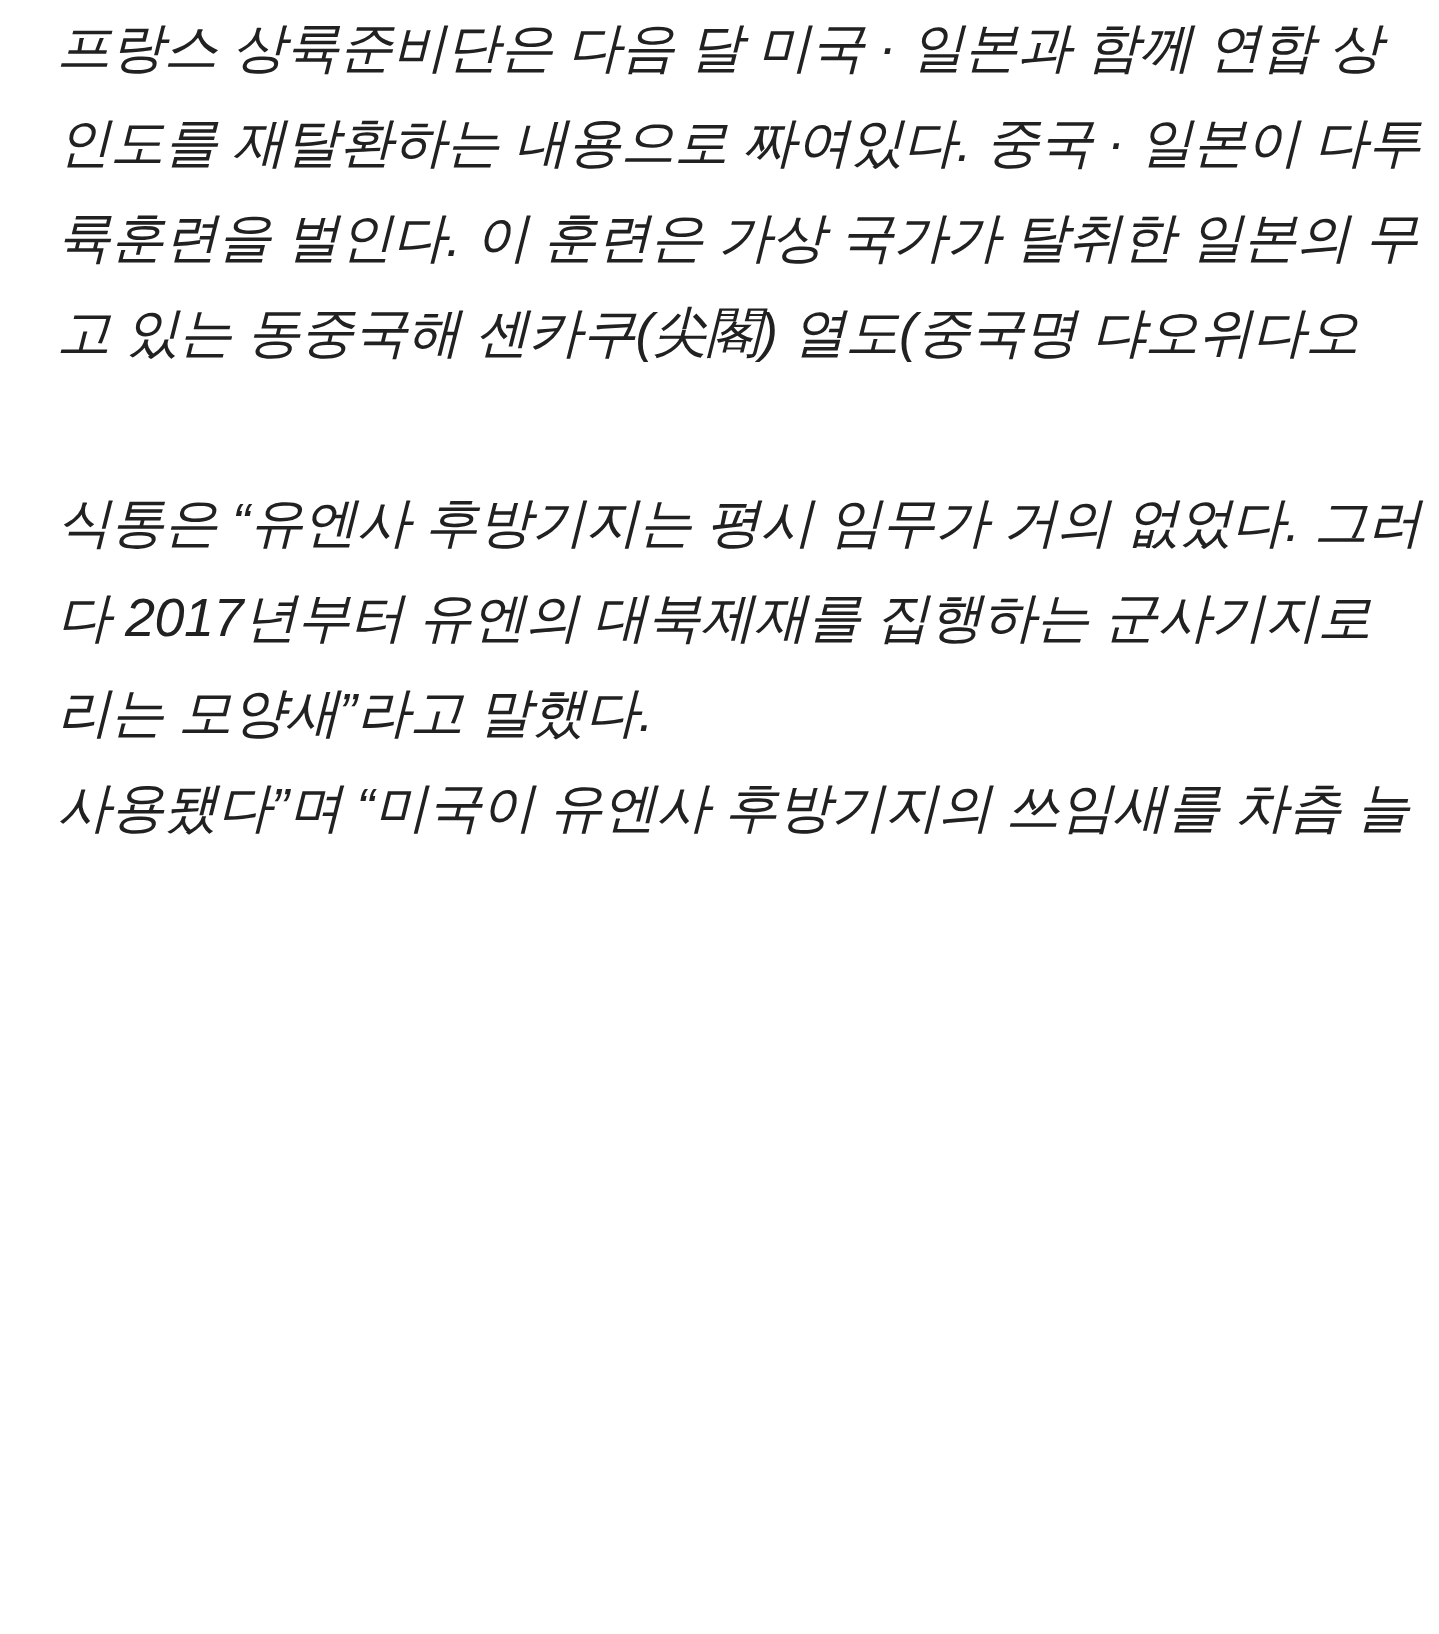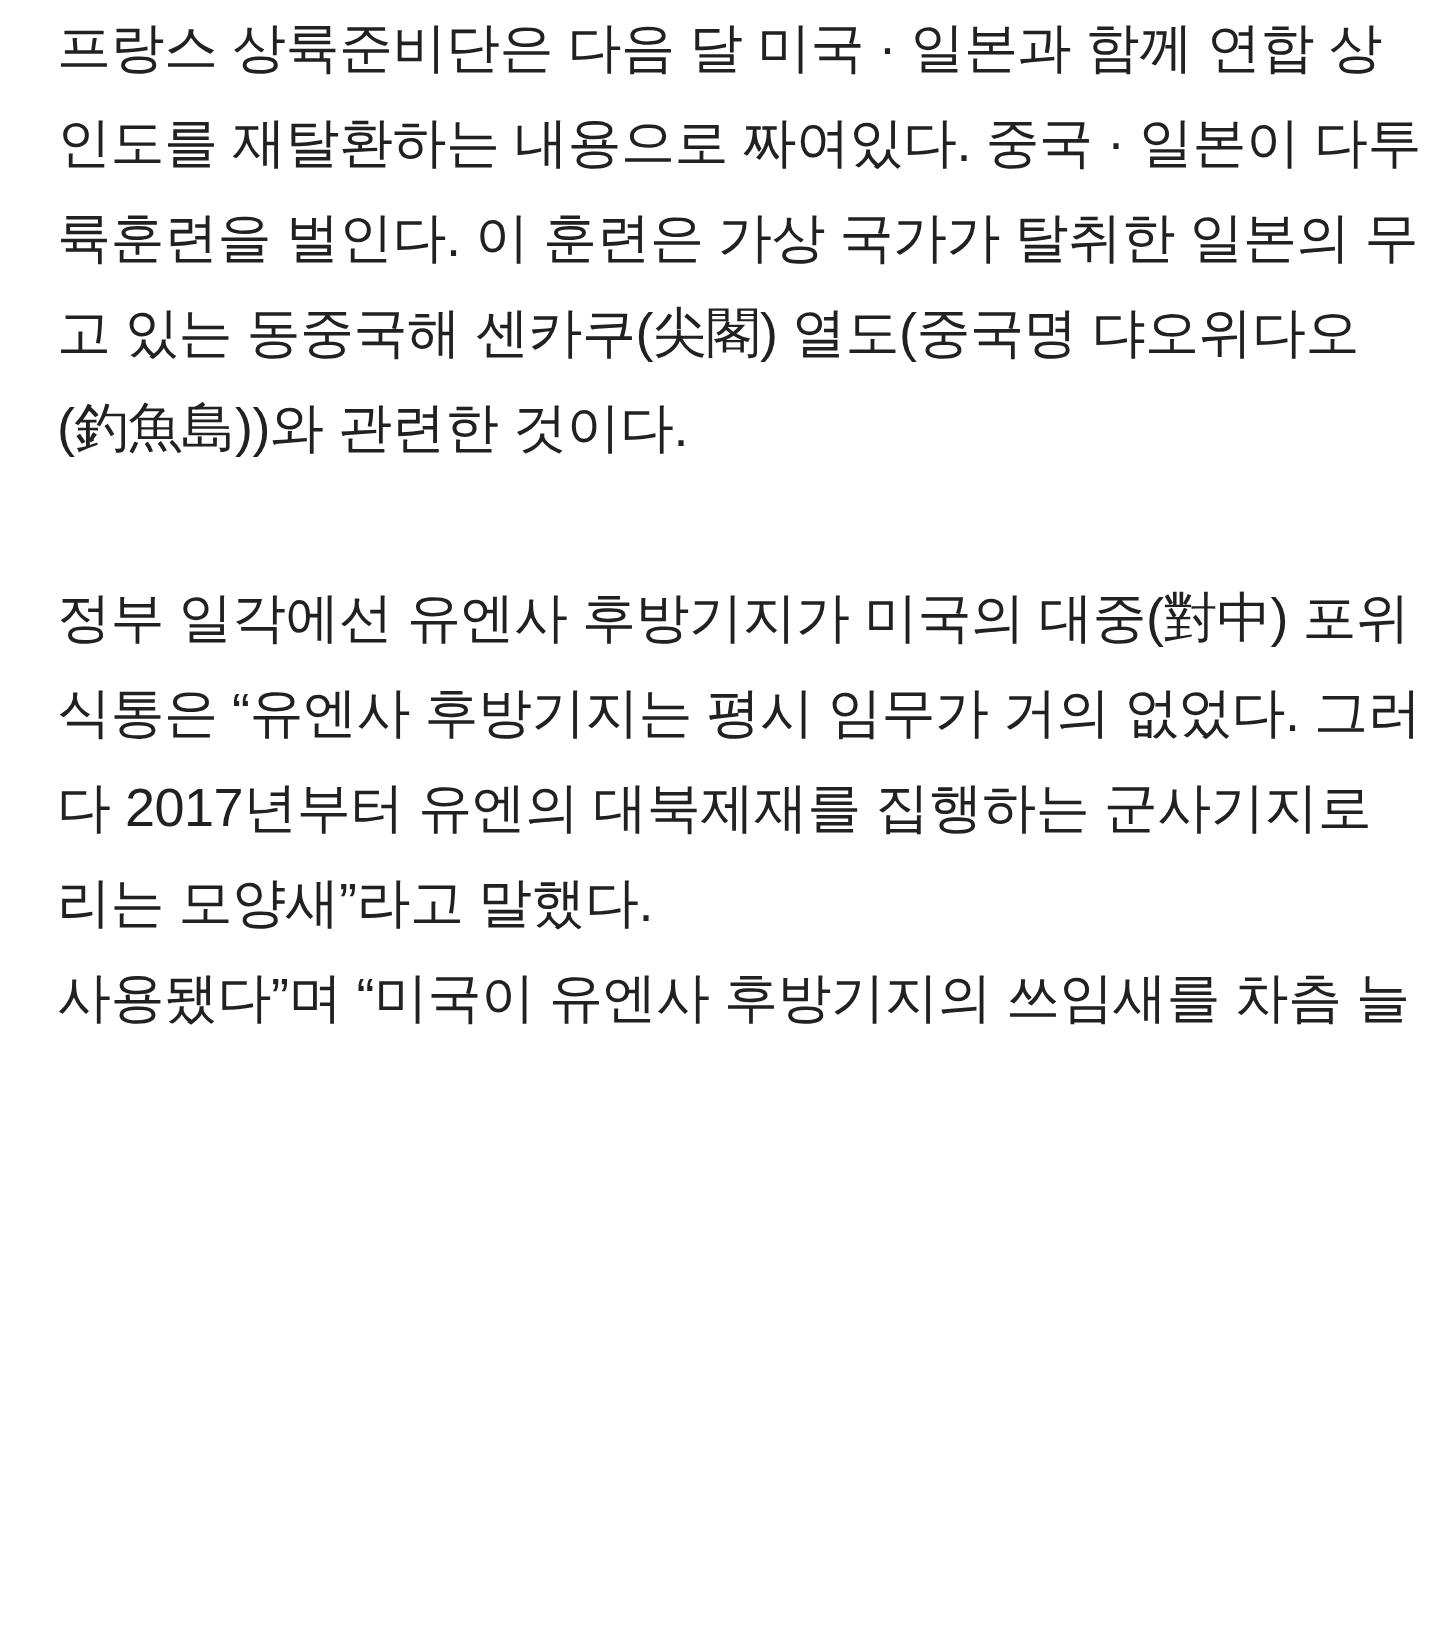--- a/index.html
+++ b/index.html
@@ -24,37 +24,36 @@
     margin-top: 95px;
   }
   .line {
     display: block;
     font-size: 54px;
     line-height: 95px;
     font-weight: 400;
     letter-spacing: -0.5px;
     white-space: nowrap;
     color: #212121;
+    font-style: italic;
   }
 </style>
 </head>
 <body>
 
 <main class="page">
 
   <p class="para">
     <span class="line">프랑스 상륙준비단은 다음 달 미국 · 일본과 함께 연합 상</span>
     <span class="line">인도를 재탈환하는 내용으로 짜여있다. 중국 · 일본이 다투</span>
     <span class="line">륙훈련을 벌인다. 이 훈련은 가상 국가가 탈취한 일본의 무</span>
     <span class="line">고 있는 동중국해 센카쿠(尖閣) 열도(중국명 댜오위다오</span>
-    <span class="line">(釣魚島))와 관련한 것이다.</span>
   </p>
 
 
   <p class="para">
-    <span class="line">정부 일각에선 유엔사 후방기지가 미국의 대중(對中) 포위</span>
     <span class="line">식통은 “유엔사 후방기지는 평시 임무가 거의 없었다. 그러</span>
     <span class="line">다 2017년부터 유엔의 대북제재를 집행하는 군사기지로</span>
     <span class="line">리는 모양새”라고 말했다.</span>
     <span class="line">사용됐다”며 “미국이 유엔사 후방기지의 쓰임새를 차츰 늘</span>
   </p>
 
 </main>
 
 </body></html>

